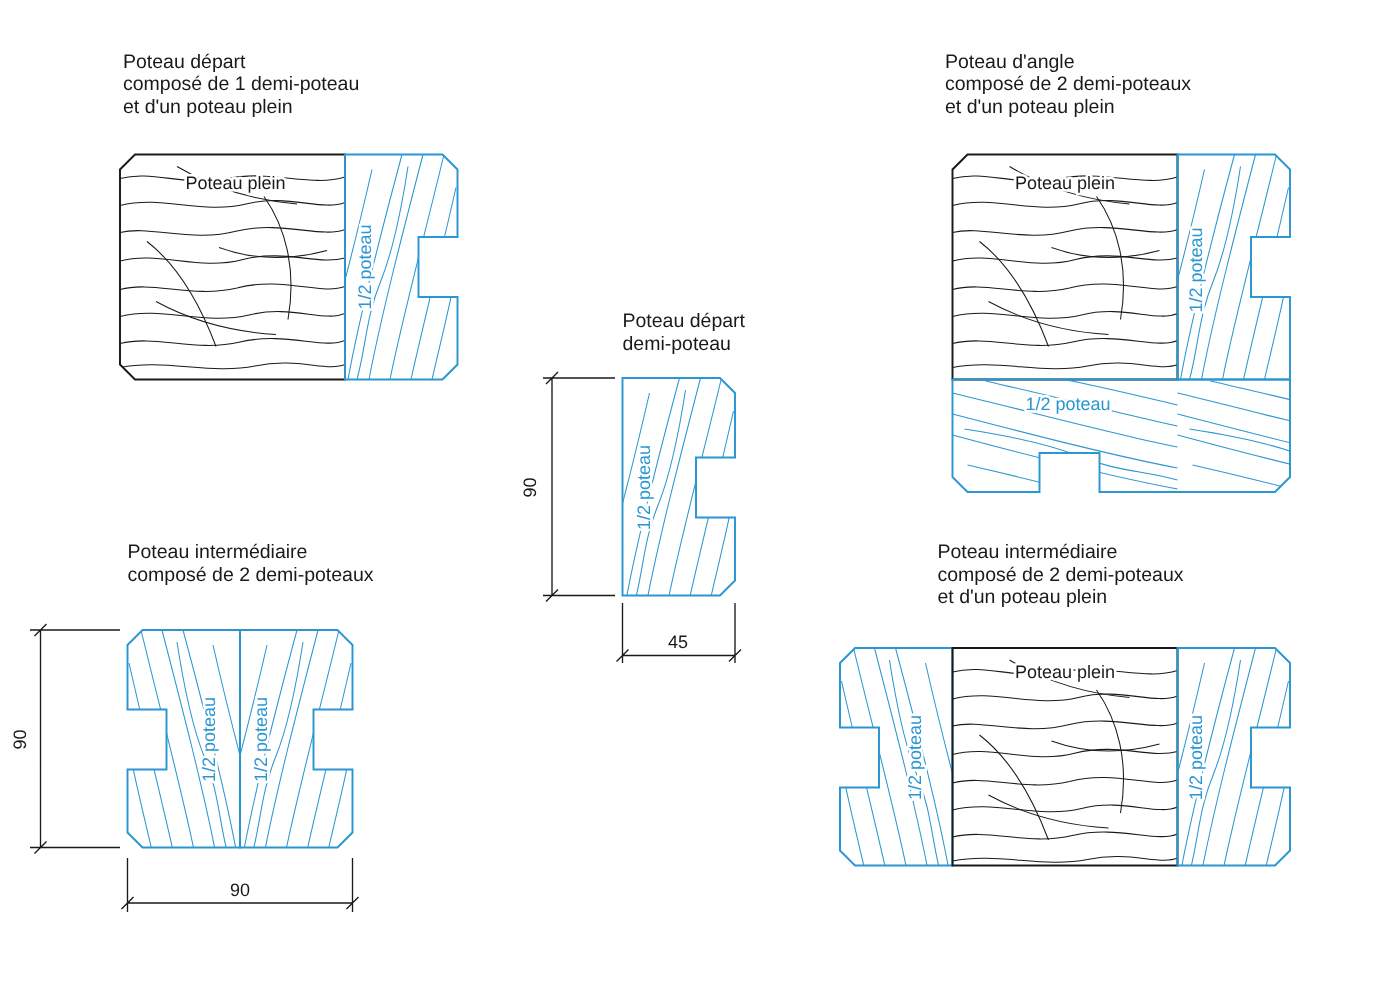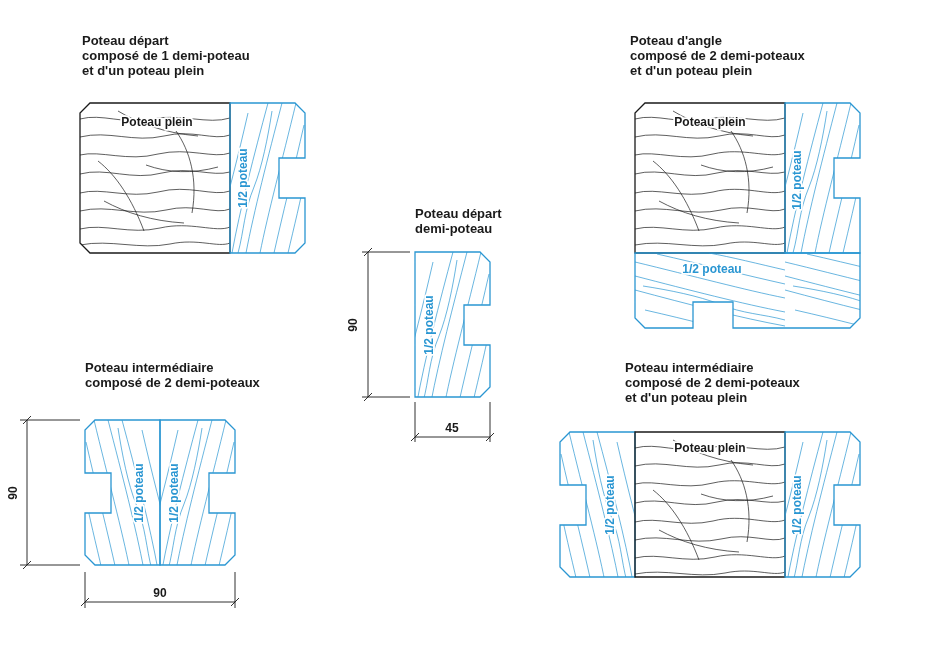--- a/index.html
+++ b/index.html
@@ -1,18 +1,18 @@
 <!DOCTYPE html>
 <html style="--line: #1a1a1a; --blue: #2a96d2;"><head>
 <meta charset="utf-8">
 <style>
   html,body{margin:0;padding:0;background:#ffffff;}
   .sheet{
     width:930px;height:661px;position:relative;background:#ffffff;
-    font-family:"Liberation Sans", sans-serif;overflow:hidden;font-weight:bold;
+    font-family:"Liberation Sans", sans-serif;overflow:hidden;
   }
   svg{display:block;}
   .t{font-size:13px;fill:var(--line,#1a1a1a);}
   .lbl{font-size:12px;fill:var(--line,#1a1a1a);paint-order:stroke;stroke:#ffffff;stroke-width:3.5px;stroke-linejoin:round;}
   .lblb{font-size:12px;fill:var(--blue,#2a96d2);paint-order:stroke;stroke:#ffffff;stroke-width:3.5px;stroke-linejoin:round;}
   .dim{font-size:12px;fill:var(--line,#1a1a1a);}
   .ol-k{fill:none;stroke:var(--line,#1a1a1a);stroke-width:1.3;}
   .ol-b{fill:none;stroke:var(--blue,#2a96d2);stroke-width:1.3;}
   .gr-k{fill:none;stroke:var(--line,#1a1a1a);stroke-width:0.7;}
   .gr-b{fill:none;stroke:var(--blue,#2a96d2);stroke-width:0.7;}

